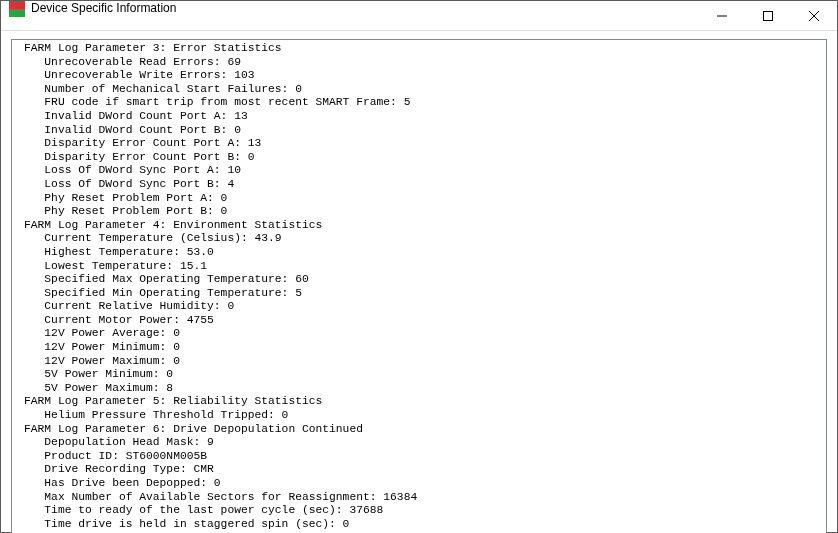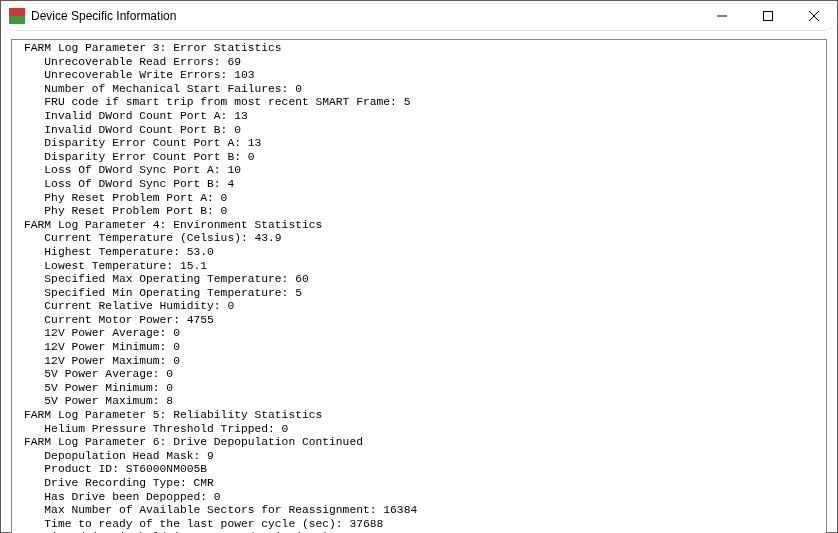--- a/index.html
+++ b/index.html
@@ -2,22 +2,22 @@
 <html><head>
   <meta charset="utf-8">
   <style>
     * { box-sizing: border-box; margin: 0; padding: 0; }
     html, body { width: 838px; height: 533px; overflow: hidden; font-family: "Segoe UI", Tahoma, sans-serif; background: #fff; }
     .window {
       width: 838px; height: 533px; background: #fff; border: 1px solid #5a5a5a;
       display: flex; flex-direction: column;
     }
     .titlebar {
-      height: 30px; display: flex; align-items: center;
-      background: #fff; border-bottom: 1px solid #e0e0e0; border-radius: 15px;
+      height: 30px; display: flex; align-items: flex-start;
+      background: #fff; border-bottom: 1px solid #e0e0e0;
     }
     .app-icon {
       width: 16px; height: 16px; margin-left: 8px; margin-right: 6px;
       display: inline-flex; flex-direction: column;
     }
     .app-icon .r { flex: 1; background: #d13636; }
     .app-icon .g { flex: 1; background: #2ea043; }
     .title-text { font-size: 12px; color: #000; }
     .win-controls { margin-left: auto; display: flex; }
     .win-btn {
@@ -85,21 +85,20 @@
         <div class="log-line">   Current Temperature (Celsius): 43.9</div>
         <div class="log-line">   Highest Temperature: 53.0</div>
         <div class="log-line">   Lowest Temperature: 15.1</div>
         <div class="log-line">   Specified Max Operating Temperature: 60</div>
         <div class="log-line">   Specified Min Operating Temperature: 5</div>
         <div class="log-line">   Current Relative Humidity: 0</div>
         <div class="log-line">   Current Motor Power: 4755</div>
         <div class="log-line">   12V Power Average: 0</div>
         <div class="log-line">   12V Power Minimum: 0</div>
         <div class="log-line">   12V Power Maximum: 0</div>
-        <div class="log-line">   5V Power Average: 0</div>
         <div class="log-line">   5V Power Minimum: 0</div>
         <div class="log-line">   5V Power Maximum: 8</div>
         <div class="log-line">FARM Log Parameter 5: Reliability Statistics</div>
         <div class="log-line">   Helium Pressure Threshold Tripped: 0</div>
         <div class="log-line">FARM Log Parameter 6: Drive Depopulation Continued</div>
         <div class="log-line">   Depopulation Head Mask: 9</div>
         <div class="log-line">   Product ID: ST6000NM005B</div>
         <div class="log-line">   Drive Recording Type: CMR</div>
         <div class="log-line">   Has Drive been Depopped: 0</div>
         <div class="log-line">   Max Number of Available Sectors for Reassignment: 16384</div>

